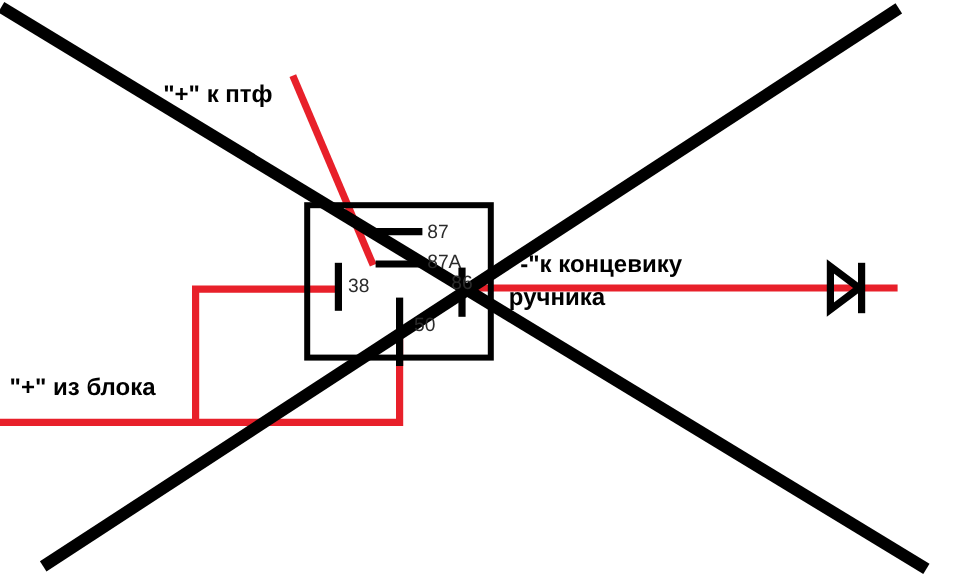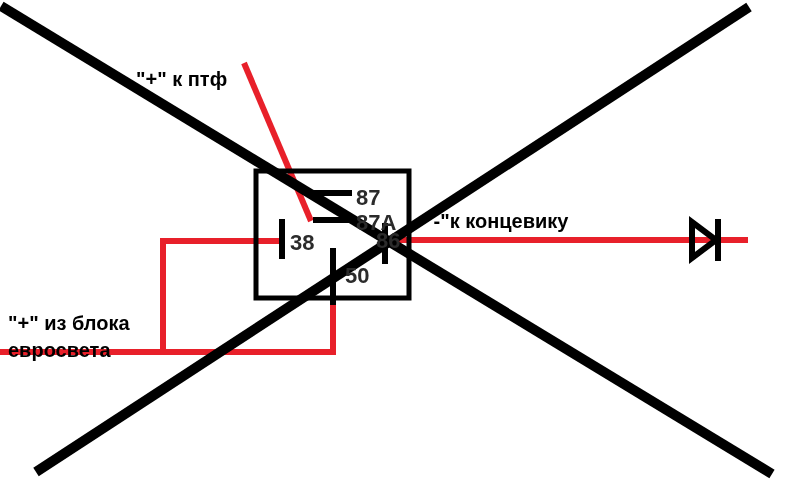--- a/index.html
+++ b/index.html
@@ -28,22 +28,22 @@
     font-weight: bold;
     font-size: 20px;
     color: #000000;
     white-space: nowrap;
     line-height: 1.35;
     letter-spacing: 0px;
   }
   .terminal-label {
     position: absolute;
     font-family: "Liberation Sans", sans-serif;
-    font-weight: bold;
-    font-size: 22px;
+    font-weight: normal;
+    font-size: 16px;
     color: #2b2b2b;
     white-space: nowrap;
   }
   .lbl-ptf      { left: 136px; top: 66px; }
   .lbl-konce    { left: 424px; top: 208px; }
   .lbl-evro     { left: 8px;   top: 310px; }
   .t-87   { left: 356px; top: 185px; }
   .t-87a  { left: 356px; top: 210px; }
   .t-85   { left: 290px; top: 230px; }
   .t-86   { left: 376px; top: 228px; }
@@ -93,25 +93,25 @@
       <line x1="36" y1="472" x2="749" y2="7" stroke="#000000" stroke-width="10" stroke-linecap="butt"></line>
     </g>
   </svg>
 
   <div class="label lbl-ptf">
     <div>"+" к птф</div>
   </div>
 
   <div class="label lbl-konce">
     <div>"-"к концевику</div>
+    <div>ручника</div>
   </div>
 
   <div class="label lbl-evro">
     <div>"+" из блока</div>
-    <div>евросвета</div>
   </div>
 
   <div class="terminal-label t-87">87</div>
   <div class="terminal-label t-87a">87A</div>
   <div class="terminal-label t-85">38</div>
   <div class="terminal-label t-86">86</div>
   <div class="terminal-label t-30">50</div>
 
 </div>
 

